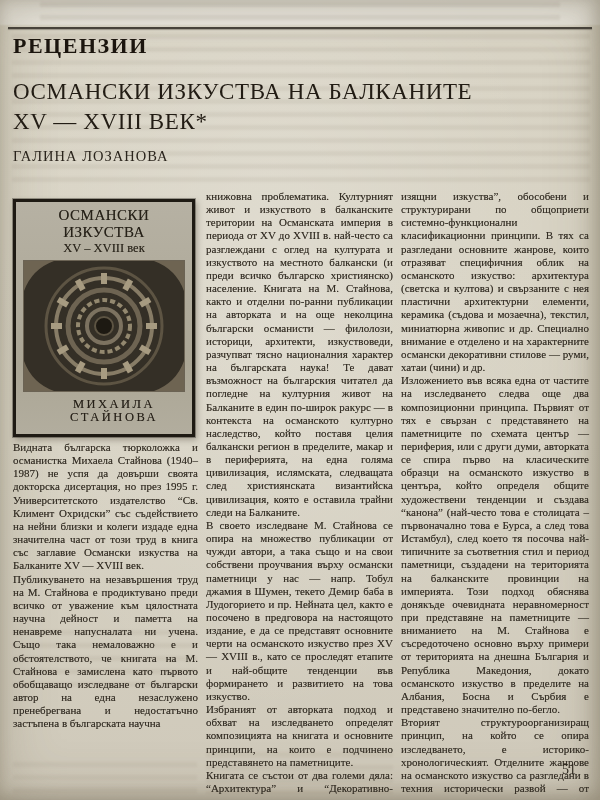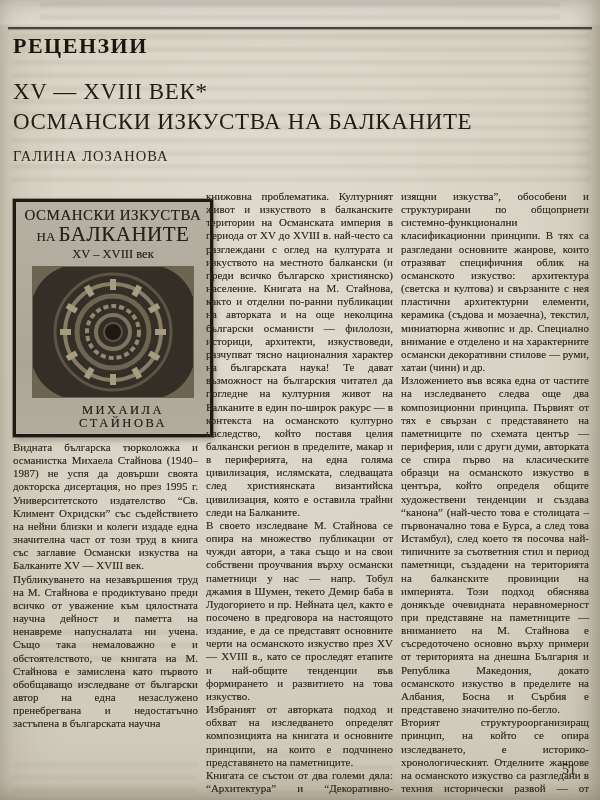--- a/index.html
+++ b/index.html
@@ -46,21 +46,21 @@
     font-size:11px;line-height:13.15px;text-align:justify;
     color:#332d24;text-shadow:0 0 .4px rgba(51,45,36,.55);
     hyphens:auto;-webkit-hyphens:auto;
   }
   .col p{margin:0;}
   #col-left{left:13px;width:185px;}
   #col-mid{left:206px;width:187px;}
   #col-right{left:401px;width:188px;}
   
   .cover{
-    width:200px;height:238px;margin:9px 0 4px 0;
+    width:182px;height:238px;margin:9px 0 4px 0;
     border:3px solid #1e1a13;background:linear-gradient(180deg,#b6b1a3,#aba695 70%,#b2ad9e);
     box-shadow:0 0 0 1px rgba(30,26,19,.35), 2px 3px 6px rgba(60,52,38,.35);
     text-align:center;box-sizing:border-box;padding-top:5px;
   }
   .cover-t1{font-size:15px;letter-spacing:.5px;color:#262118;line-height:17px;}
   .cover-t2{font-size:13px;color:#262118;line-height:20px;}
   .cover-t2 .big{font-size:21px;letter-spacing:.5px;}
   .cover-t3{font-size:12.5px;color:#2b261c;line-height:14px;margin-bottom:5px;}
   .cover-art{display:block;margin:2px auto 0 auto;border:1px solid #6b6354;}
   .cover-author{font-size:12.5px;letter-spacing:2.5px;color:#262018;margin-top:6px;padding-left:20px;}
@@ -83,30 +83,29 @@
   <div class="bleed" style="left:12px;top:34px;width:578px;height:150px;opacity:.38;"></div>
   <div class="bleed" style="left:13px;top:630px;width:184px;height:60px;opacity:.35;"></div>
   <div class="bleed" style="left:13px;top:762px;width:184px;height:34px;opacity:.3;"></div>
   <div class="bleed" style="left:206px;top:752px;width:187px;height:42px;opacity:.3;"></div>
 
   <div class="rule"></div>
 
   <div class="section-header">РЕЦЕНЗИИ</div>
 
   <div class="doc-title">
+    <div>ОСМАНСКИ ИЗКУСТВА НА БАЛКАНИТЕ</div>
     <div>XV — XVIII ВЕК*</div>
-    <div>ОСМАНСКИ ИЗКУСТВА НА БАЛКАНИТЕ</div>
   </div>
 
   <div class="author">ГАЛИНА ЛОЗАНОВА</div>
 
   <div class="col" id="col-left">
     <div class="cover">
       <div class="cover-t1">ОСМАНСКИ ИЗКУСТВА</div>
-      <div class="cover-t2"><span>НА </span><span class="big">БАЛКАНИТЕ</span></div>
       <div class="cover-t3">XV – XVIII век</div>
       <svg class="cover-art" width="160" height="130" viewBox="0 0 160 130">
         <rect x="0" y="0" width="160" height="130" fill="#342f26"></rect>
         <path d="M0,0 L30,0 Q8,8 0,30 Z" fill="#6e6452"></path>
         <path d="M160,0 L130,0 Q152,8 160,30 Z" fill="#6e6452"></path>
         <path d="M0,130 L30,130 Q8,122 0,100 Z" fill="#6e6452"></path>
         <path d="M160,130 L130,130 Q152,122 160,100 Z" fill="#6e6452"></path>
         <circle cx="80" cy="65" r="58" fill="none" stroke="#5d5443" stroke-width="3"></circle>
         <circle cx="80" cy="65" r="48" fill="none" stroke="#877c66" stroke-width="4"></circle>
         <g fill="#a79b81">

